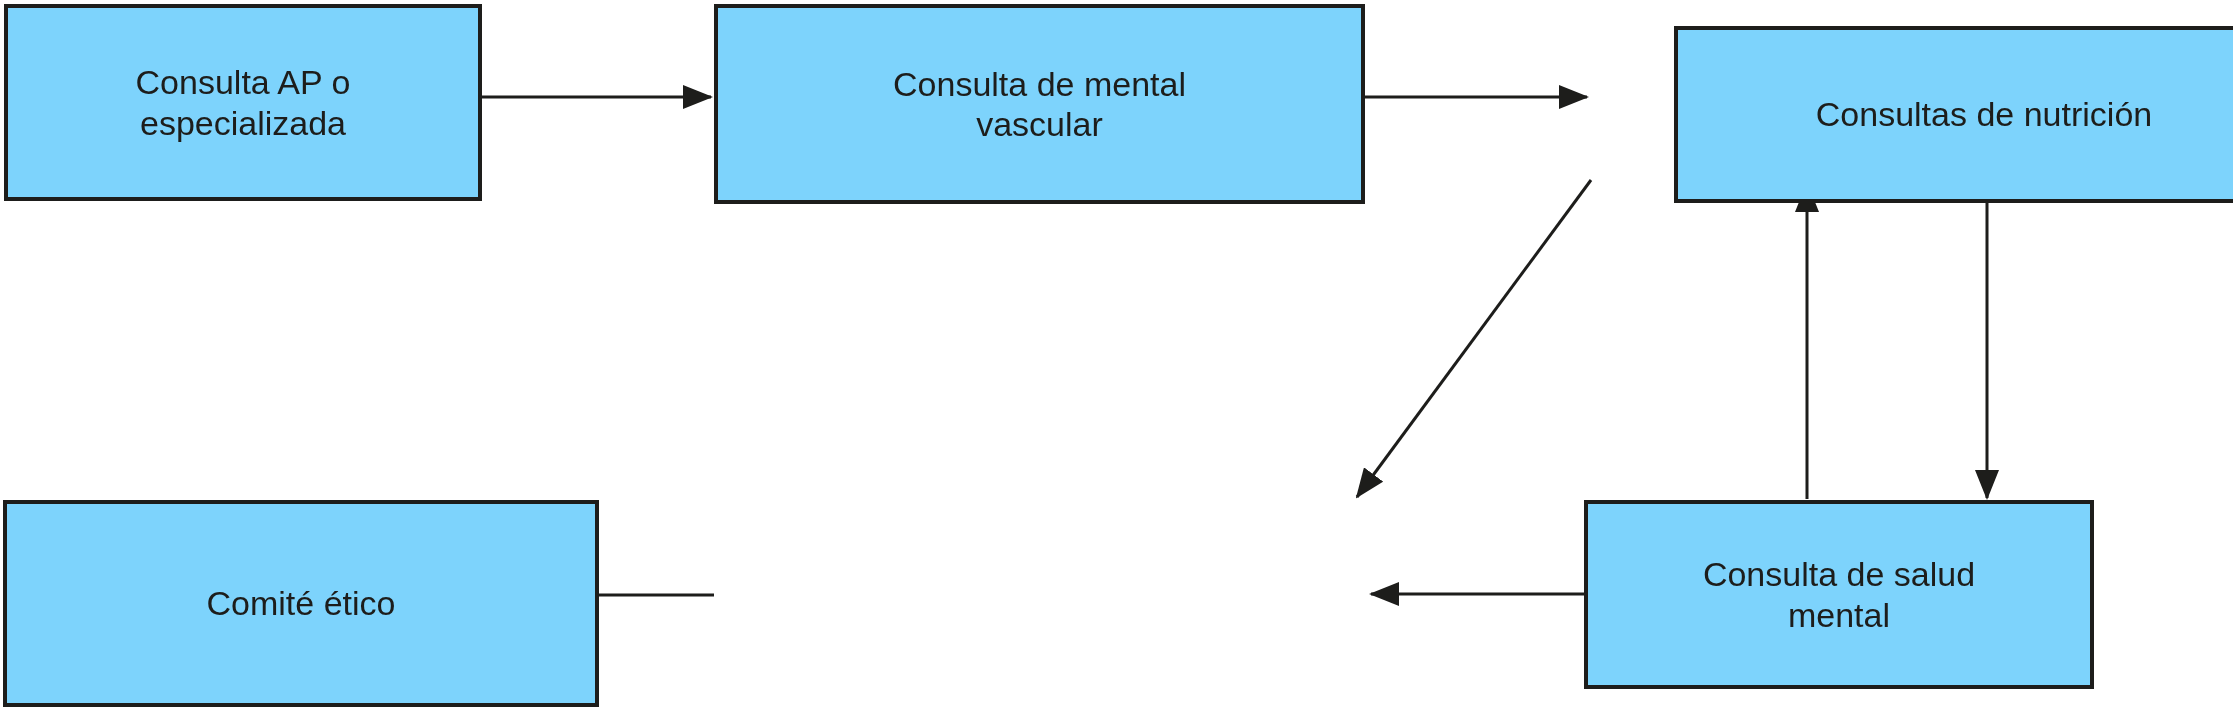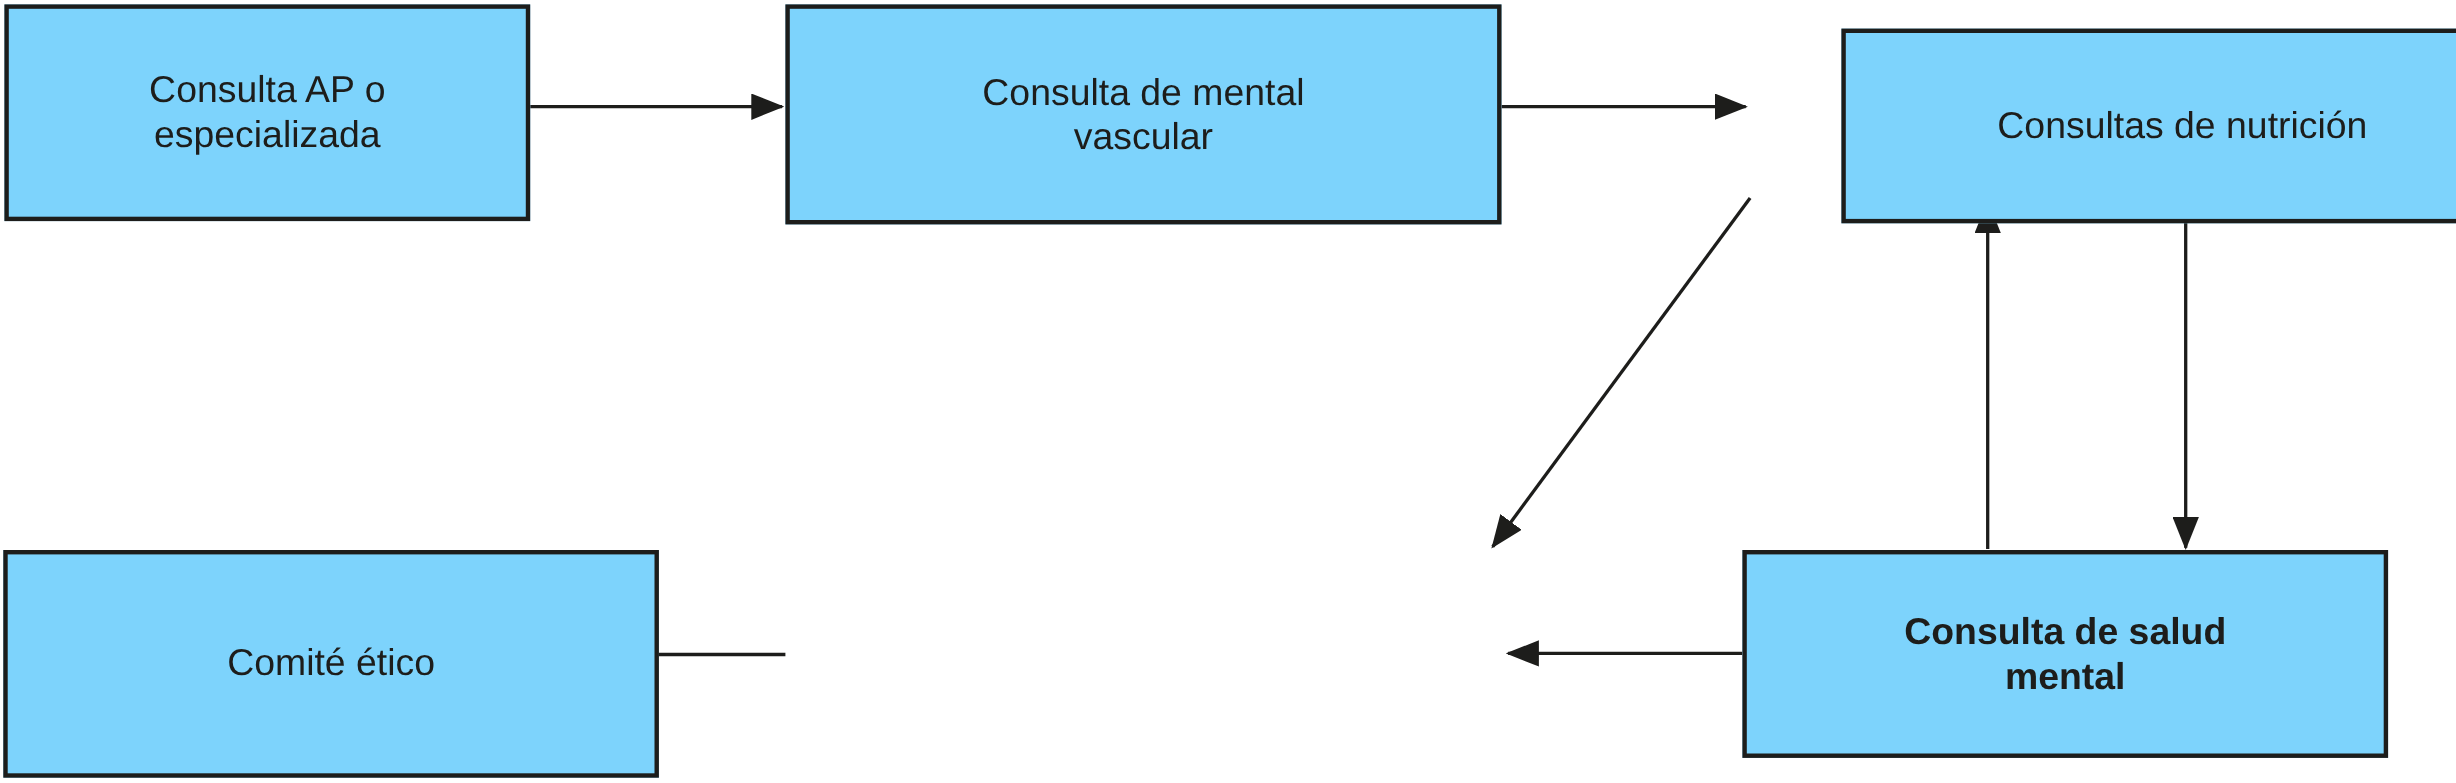--- a/index.html
+++ b/index.html
@@ -39,21 +39,21 @@
   .node .lbl {
     white-space: pre-line;
     padding: 0 12px;
   }
   
   .n-ap         { left: 4px;    top: 4px;   width: 478px; height: 197px; }
   .n-riesgo     { left: 714px;  top: 4px;   width: 651px; height: 200px; }
   .n-nutricion  { left: 1674px; top: 4px;   width: 620px; height: 177px; margin-top: 22px; }
   .n-comite     { left: 3px;    top: 500px; width: 596px; height: 207px; }
   .n-enfermeria { left: 714px;  top: 500px; width: 654px; height: 207px; }
-  .n-salud      { left: 1584px; top: 500px; width: 587px; height: 189px; font-weight: bold; }
+  .n-salud      { left: 1584px; top: 500px; width: 510px; height: 189px; }
 </style>
 </head>
 <body>
 
 <div class="canvas">
 
   <svg class="arrows" viewBox="0 0 2233 712" xmlns="http://www.w3.org/2000/svg">
     <defs>
       <marker id="ah" markerUnits="userSpaceOnUse" markerWidth="30" markerHeight="24" viewBox="0 0 30 24" refX="28" refY="12" orient="auto">
         <path d="M0,0 L30,12 L0,24 Z" fill="#1d1d1b"></path>

